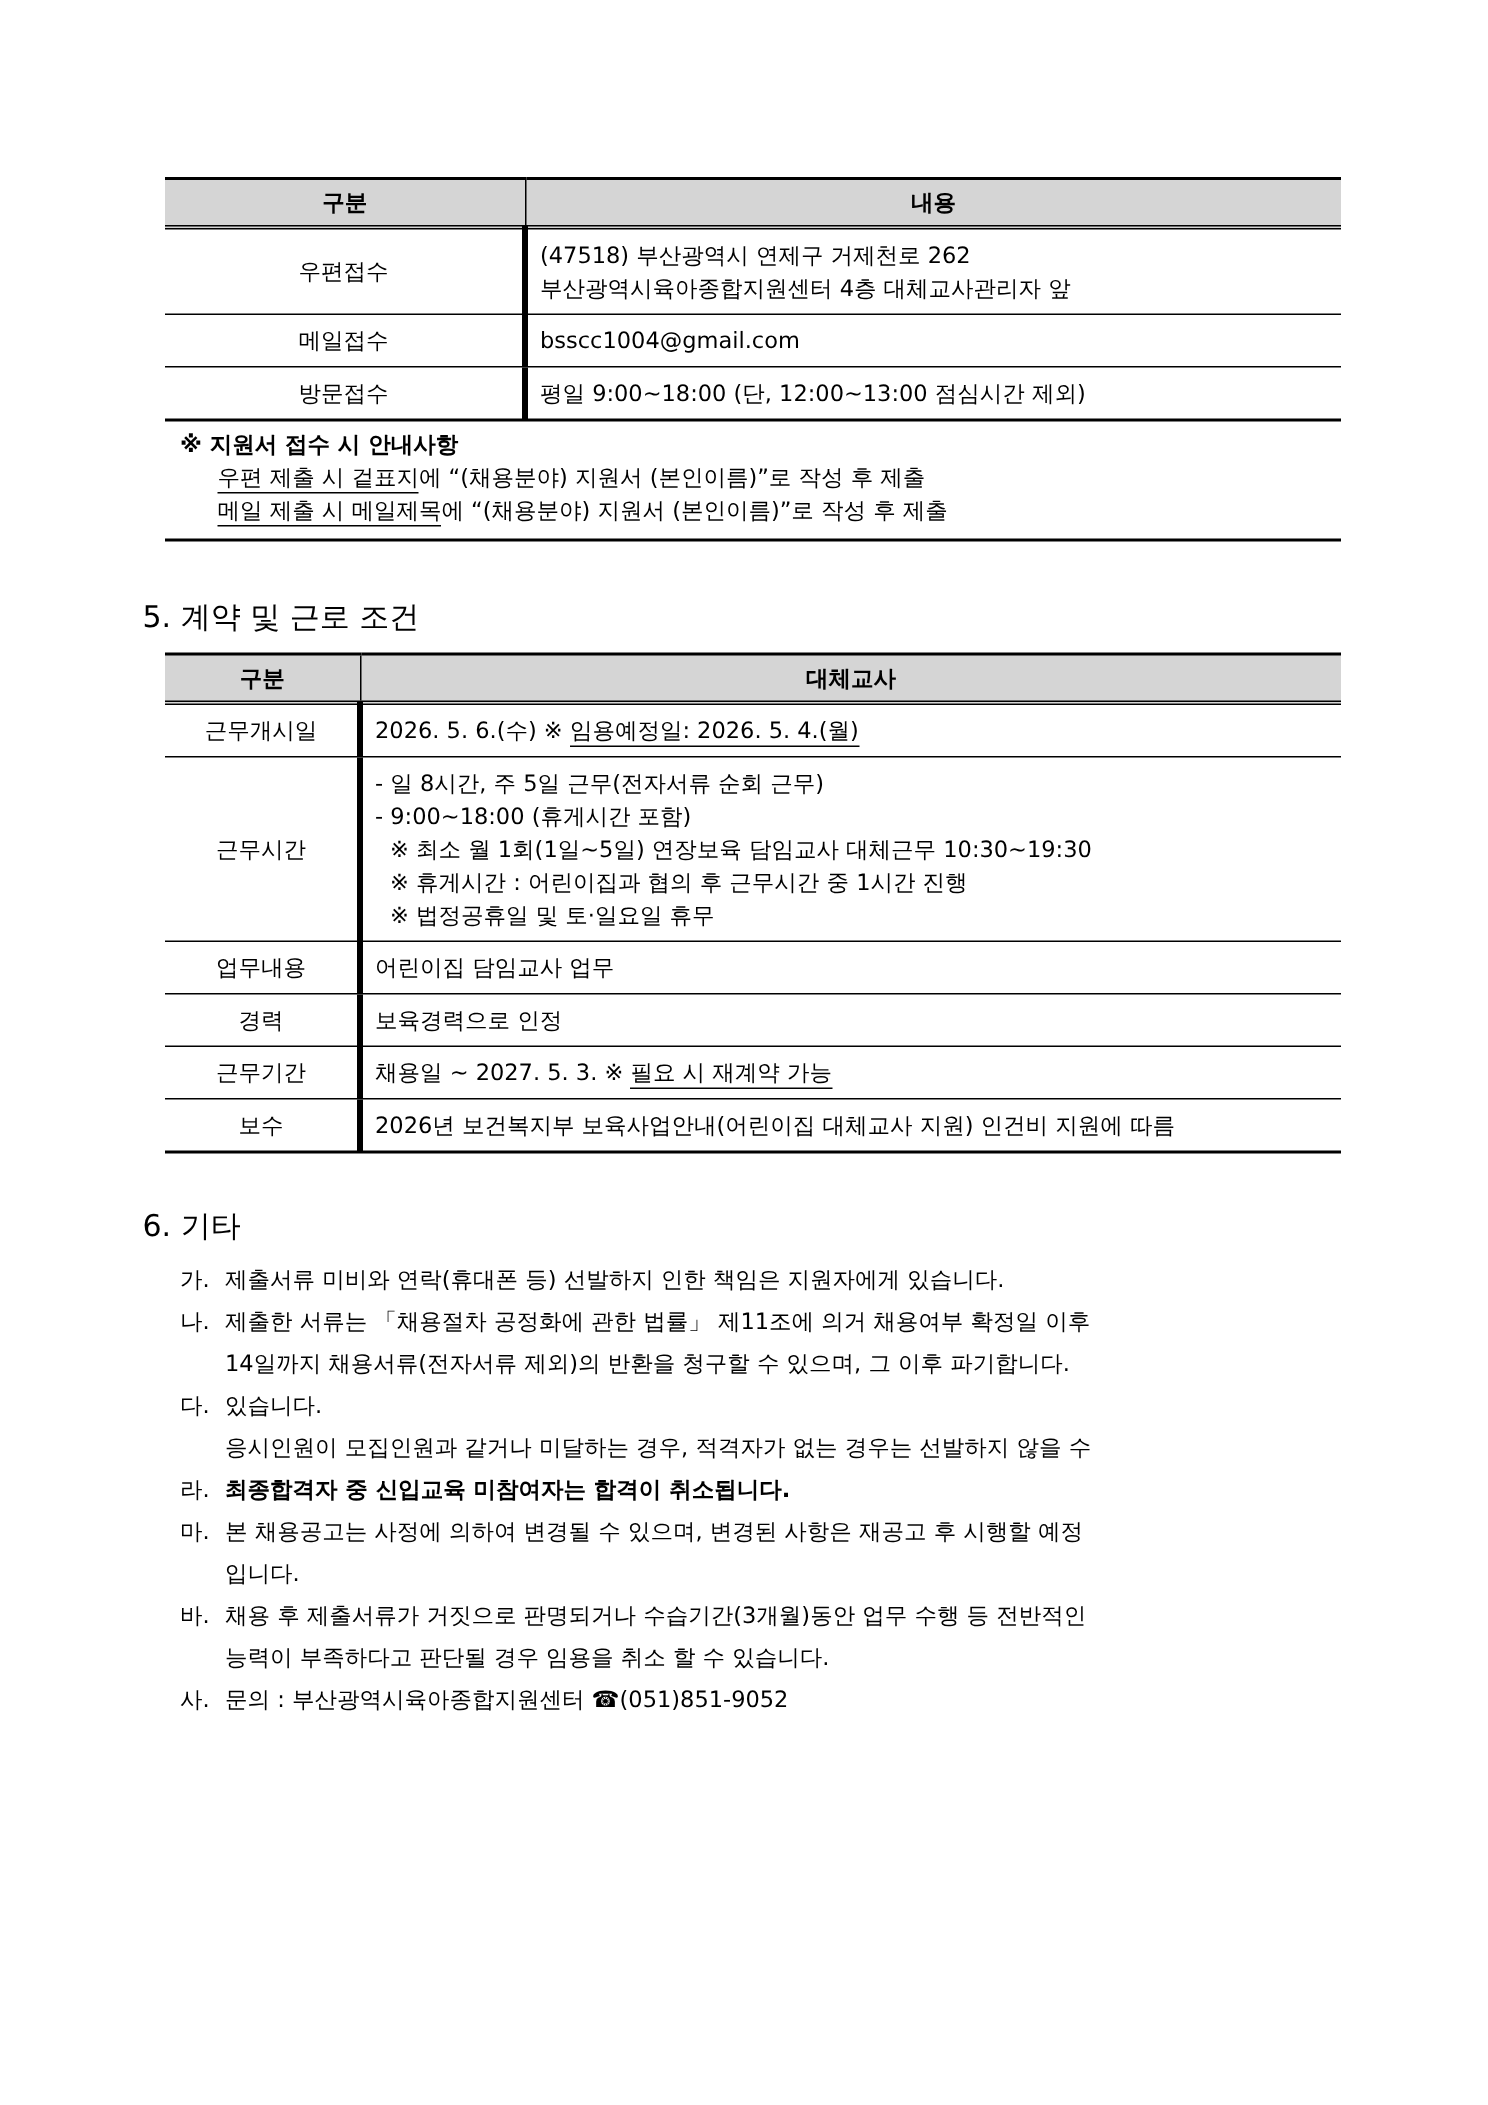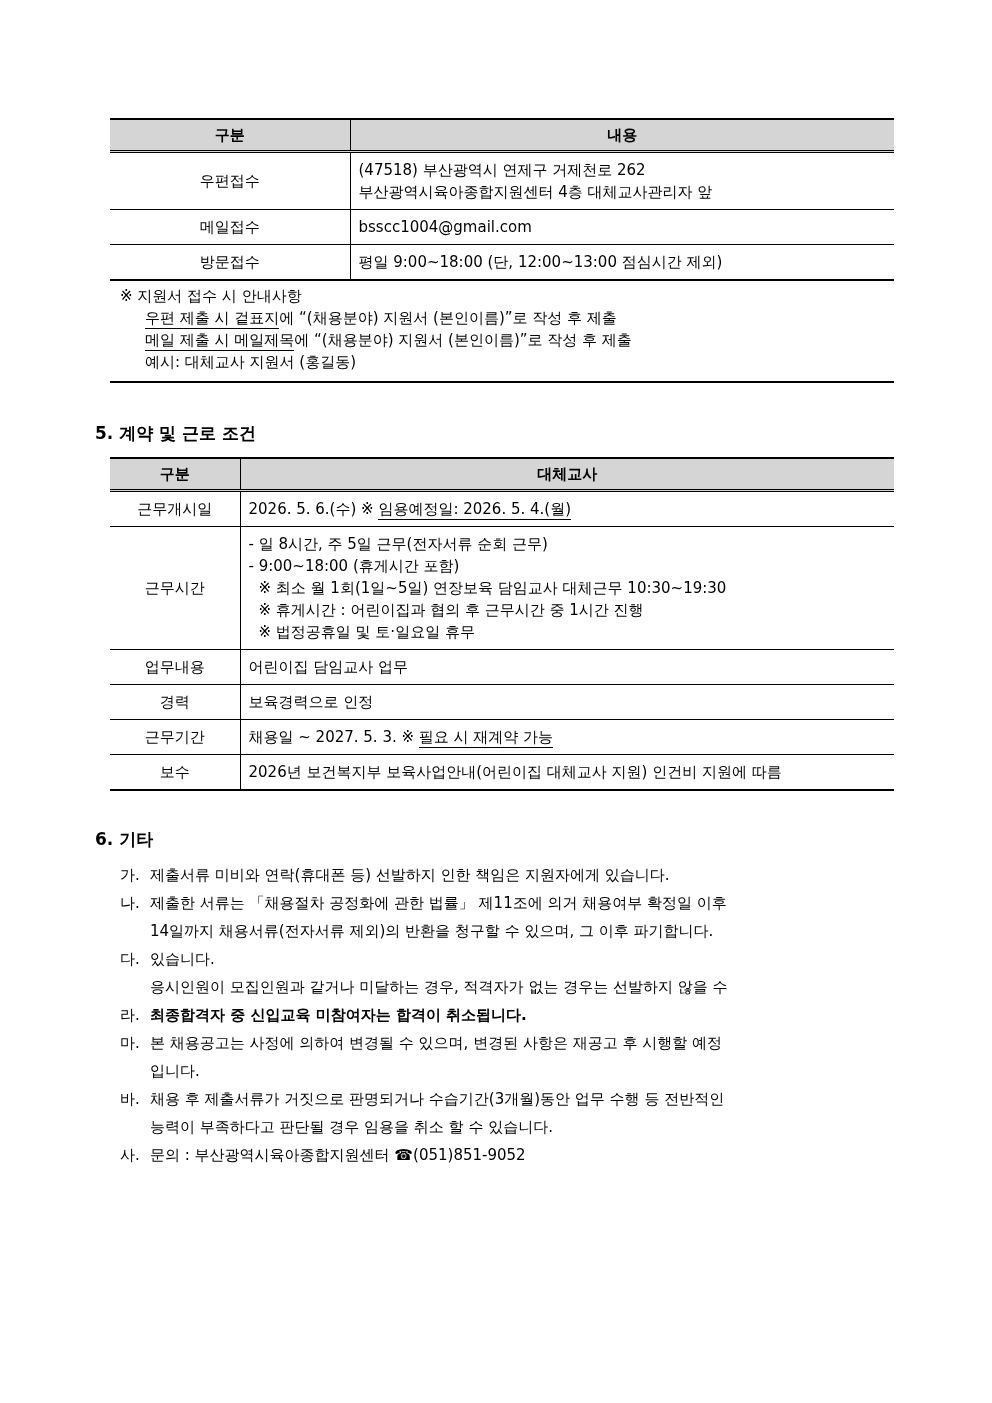--- a/index.html
+++ b/index.html
@@ -26,45 +26,45 @@
     padding:0;
     margin-left:40px;
   }
   table.doc th.lblcol { border-right:1px solid #000; }
   table.doc td {
     border-bottom:1px solid #000;
     vertical-align:middle; padding:6px 8px;
     line-height:22px;
   }
   table.doc td.lbl {
-    border-right:1px solid #000000;
+    border-right:4px solid #000000;
     text-align:center; padding:6px 2px;
   }
   table.doc td.cnt { }
   table.doc tr.last td { border-bottom:2px solid #000; }
   .cl { line-height:22px; white-space:nowrap; }
   .cl.ind { padding-left:10px; }
   col.c240 { width:240px; }
   col.c130 { width:130px; }
 
   
   .u { border-bottom:1px solid #000; padding-bottom:1px; }
 
   
   .note {
     margin-left:110px; width:784px;
     border-bottom:2px solid #000;
     padding:4px 0 8px 0;
   }
-  .note-title { font-weight:normal; padding-left:10px; line-height:22px; white-space:nowrap; }
+  .note-title { font-weight:bold; padding-left:10px; line-height:22px; white-space:nowrap; }
   .note-line { padding-left:35px; line-height:22px; white-space:nowrap; }
 
   
   .sec-heading {
-    font-size:17px; font-weight:bold;
+    font-size:20px; font-weight:normal;
     margin:40px 4px 14px 95px; line-height:20px; white-space:nowrap;
   }
   .sec-heading.h6 { margin-top:38px; margin-bottom:10px; }
 
   
   .items { margin-left:120px; width:800px; padding-top:2px; }
   .item { display:flex; }
   .item .marker { flex:none; width:30px; line-height:28px; }
   .item .lines { min-width:0; }
   .item .line { line-height:28px; white-space:nowrap; }
@@ -107,21 +107,20 @@
             <div class="cl">평일 9:00~18:00 (단, 12:00~13:00 점심시간 제외)</div>
           </td>
         </tr>
       </tbody>
     </table>
 
     <div class="note">
       <div class="note-title">※ 지원서 접수 시 안내사항</div>
       <div class="note-line"><span class="u">우편 제출 시 겉표지</span><span>에 “(채용분야) 지원서 (본인이름)”로 작성 후 제출</span></div>
       <div class="note-line"><span class="u">메일 제출 시 메일제목</span><span>에 “(채용분야) 지원서 (본인이름)”로 작성 후 제출</span></div>
-      <div class="note-line"><span>예시: 대체교사 지원서 (홍길동)</span></div>
     </div>
 
     <div class="sec-heading">5. 계약 및 근로 조건</div>
 
     <table class="doc t2">
       <colgroup>
           <col class="c130">
           <col>
         </colgroup>
       <thead>

